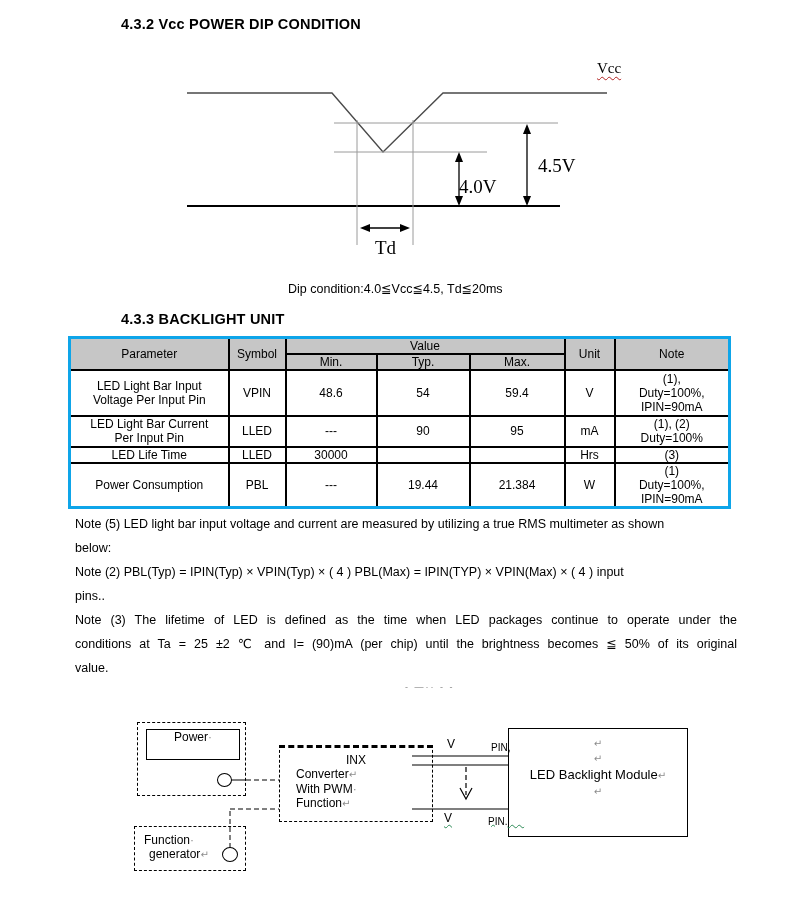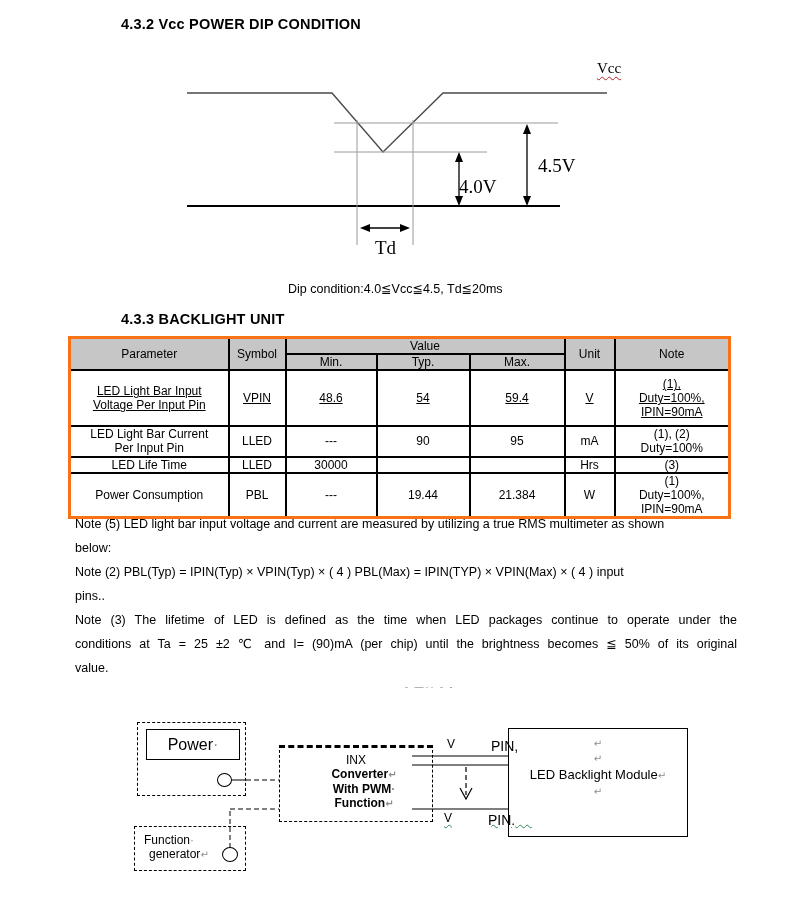--- a/index.html
+++ b/index.html
@@ -10,51 +10,51 @@
   .abs{position:absolute;}
   .heading{font-size:14.5px;font-weight:bold;letter-spacing:0.2px;margin-left:36px;}
   .serif{font-family:"Liberation Serif","DejaVu Serif",serif;font-size:19px;}
   .vcc-label{
     font-family:"Liberation Serif","DejaVu Serif",serif;font-size:15px;
     text-decoration:underline wavy #b22222;text-decoration-thickness:1px;text-underline-offset:3px;
   }
   .dipcond{font-size:12.5px;}
   
   table.spec{border-collapse:collapse;table-layout:fixed;width:660px;
-    border:3px solid #f97316;font-size:12px;}
+    border:3px solid #0ea5e9;font-size:12px;}
   table.spec th,table.spec td{
     border:2px solid #000;text-align:center;vertical-align:middle;
     padding:0 2px;line-height:1.18;font-weight:normal;white-space:pre-line;overflow:hidden;}
   table.spec thead th{background:#c6c6c6;}
   tr.hrow{height:14px;}
-  tr.r1{height:56px;text-decoration:underline;} tr.r2{height:29px;} tr.r3{height:14px;} tr.r4{height:43px;}
+  tr.r1{height:46px;} tr.r2{height:29px;} tr.r3{height:14px;} tr.r4{height:43px;}
   
   .notes{width:662px;font-size:12.5px;}
   .note-line{height:24px;line-height:24px;white-space:nowrap;}
   .note-line.just{white-space:normal;text-align:justify;text-align-last:justify;}
   .dashes{font-size:9px;color:#8a8a8a;letter-spacing:2px;}
   
   .boxd{border:1px dashed #000;box-sizing:border-box;}
   .boxs{border:1px solid #000;box-sizing:border-box;}
   .conv{border:1px dashed #000;border-top:3px dashed #000;box-sizing:border-box;
     font-size:12px;line-height:14px;padding-top:5px;}
   .conv .c0{text-align:center;}
-  .conv .cl{text-align:center;padding-left:16px;font-weight:bold;}
+  .conv .cl{text-align:left;padding-left:16px;}
   .mark{color:#8c8c8c;font-size:10px;}
   .dotmark{color:#8c8c8c;}
-  .power-inner{display:flex;align-items:center;justify-content:center;font-size:16px;}
+  .power-inner{display:flex;align-items:flex-start;justify-content:center;font-size:12px;}
   .fg{font-size:12px;line-height:14px;padding-top:6px;}
   .fg .l1{padding-left:9px;} .fg .l2{padding-left:14px;}
   .circle{border:1px solid #000;border-radius:50%;box-sizing:border-box;background:#fff;}
   .module{display:flex;flex-direction:column;align-items:center;justify-content:flex-start;
     padding-top:7px;box-sizing:border-box;}
   .module .mline{line-height:15px;}
   .module .mtext{font-size:13px;line-height:17px;}
   .vpin{font-size:12px;}
-  .vpin sub{font-size:14px;padding-left:36px;}
+  .vpin sub{font-size:10px;padding-left:36px;}
   .vpin-green{text-decoration:underline wavy #2e8b57;text-decoration-thickness:1px;text-underline-offset:2px;}
   svg{position:absolute;left:0;top:0;}
 </style>
 </head>
 <body>
 
 <div id="page">
 
   <div class="abs heading" style="left:85px;top:16px;">4.3.2 Vcc POWER DIP CONDITION</div>
 

